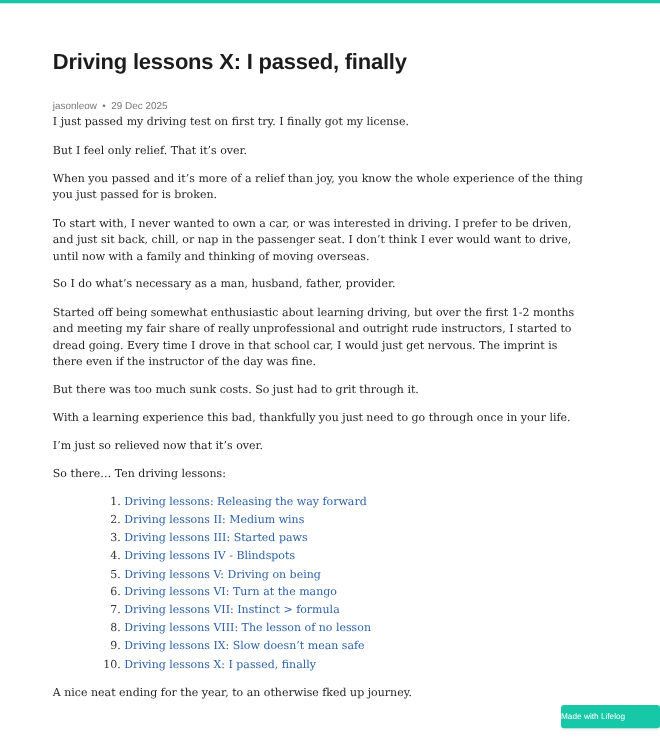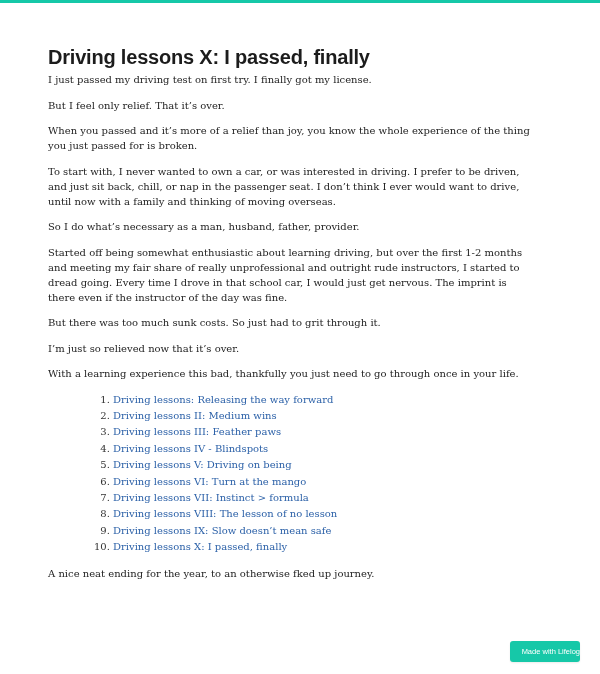--- a/index.html
+++ b/index.html
@@ -20,47 +20,51 @@
   .meta .dot { margin: 0 5px; }
   .body p {
     margin: 0 0 10.5px 0; font-size: 10px; line-height: 15px; color: #232323;
   }
   .body p.first { margin-top: 2px; }
   ol { margin: 0 0 10px 0; padding-left: 20px; font-size: 10px; line-height: 16.4px; }
   ol li { color: #232323; margin-left: 45px; }
   ol li::marker { color: #333; }
   ol a { color: #2c61a8; text-decoration: none; }
   .badge {
-    position: absolute; left: 510px; top: 641px; width: 70px; height: 21px;
+    position: absolute; left: 510px; top: 641px; width: 90px; height: 21px;
     background: #16c8a8; color: #fff; border-radius: 3px;
-    font-family: "Liberation Sans", sans-serif; font-size: 7.5px; line-height: 21px; text-align: right;
+    font-family: "Liberation Sans", sans-serif; font-size: 7.5px; line-height: 21px; text-align: left;
     box-shadow: 0 1px 2px rgba(0,0,0,0.08);
   }
 </style>
 </head>
 <body>
 
 <div class="top-bar"></div>
 
 <main class="article">
   <h1>Driving lessons X: I passed, finally</h1>
+  <div class="meta">
+    <span>jasonleow</span><span class="dot">•</span><span>29 Dec 2025</span>
+  </div>
   <div class="body">
     <p class="first">I just passed my driving test on first try. I finally got my license.</p>
     <p>But I feel only relief. That it’s over.</p>
     <p>When you passed and it’s more of a relief than joy, you know the whole experience of the thing you just passed for is broken.</p>
     <p>To start with, I never wanted to own a car, or was interested in driving. I prefer to be driven, and just sit back, chill, or nap in the passenger seat. I don’t think I ever would want to drive, until now with a family and thinking of moving overseas.</p>
     <p>So I do what’s necessary as a man, husband, father, provider.</p>
     <p>Started off being somewhat enthusiastic about learning driving, but over the first 1-2 months and meeting my fair share of really unprofessional and outright rude instructors, I started to dread going. Every time I drove in that school car, I would just get nervous. The imprint is there even if the instructor of the day was fine.</p>
     <p>But there was too much sunk costs. So just had to grit through it.</p>
+    <p>With a learning experience this bad, thankfully you just need to go through once in your life.</p>
     <p>I’m just so relieved now that it’s over.</p>
-    <p>With a learning experience this bad, thankfully you just need to go through once in your life.</p>
+    <p>So there… Ten driving lessons:</p>
     <ol>
       <li><a href="#">Driving lessons: Releasing the way forward</a></li>
       <li><a href="#">Driving lessons II: Medium wins</a></li>
-      <li><a href="#">Driving lessons III: Feather paws</a></li>
+      <li><a href="#">Driving lessons III: Started paws</a></li>
       <li><a href="#">Driving lessons IV - Blindspots</a></li>
       <li><a href="#">Driving lessons V: Driving on being</a></li>
       <li><a href="#">Driving lessons VI: Turn at the mango</a></li>
       <li><a href="#">Driving lessons VII: Instinct &gt; formula</a></li>
       <li><a href="#">Driving lessons VIII: The lesson of no lesson</a></li>
       <li><a href="#">Driving lessons IX: Slow doesn’t mean safe</a></li>
       <li><a href="#">Driving lessons X: I passed, finally</a></li>
     </ol>
     <p>A nice neat ending for the year, to an otherwise fked up journey.</p>
   </div>

